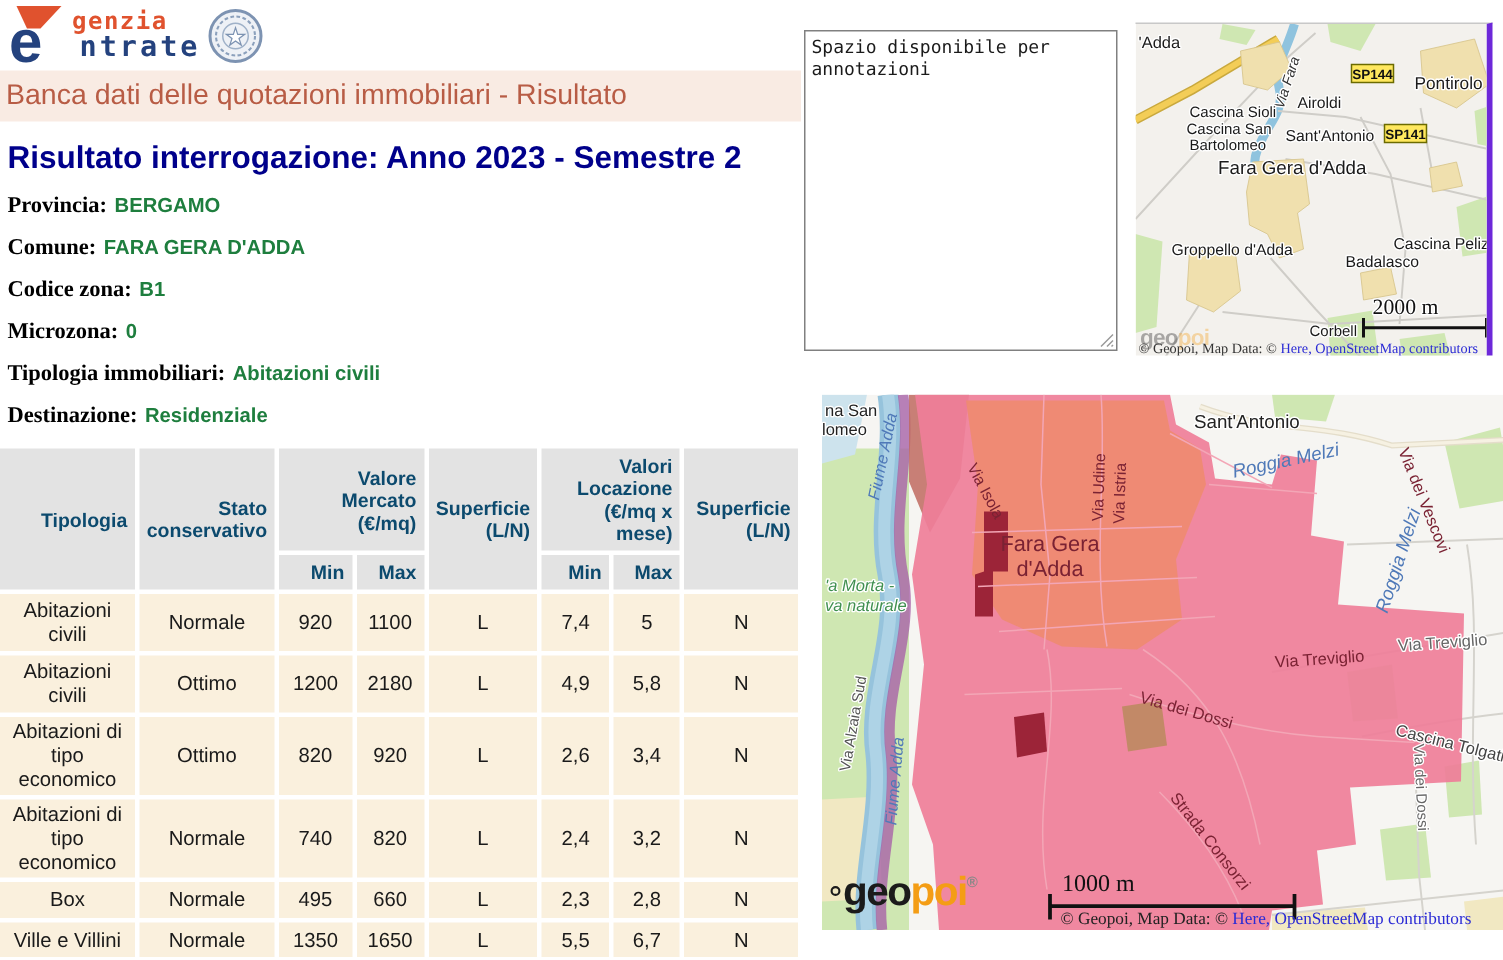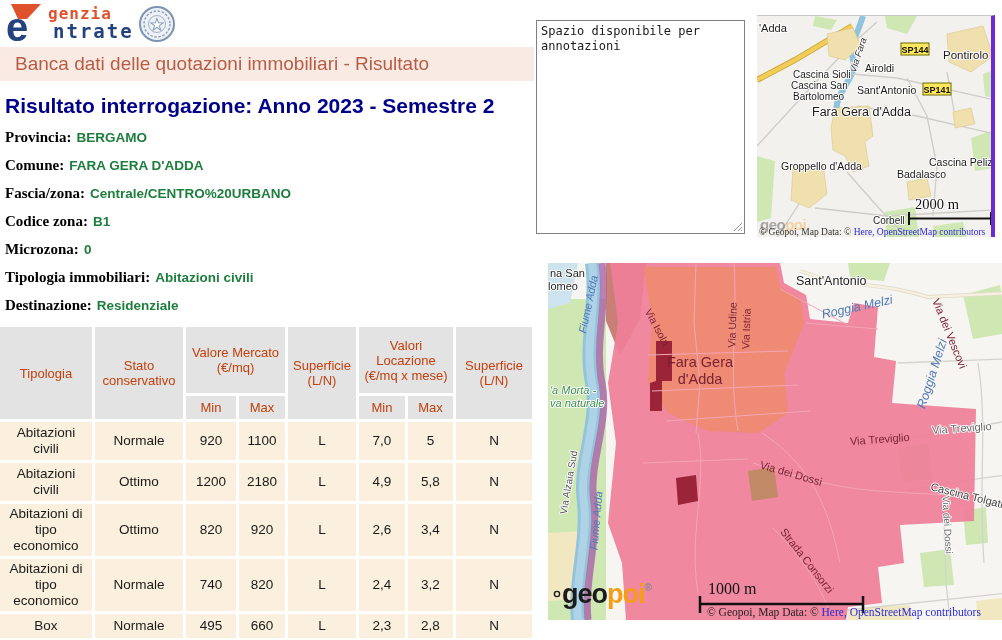--- a/index.html
+++ b/index.html
@@ -8,31 +8,31 @@
 
   
   .left-col { position:absolute; left:0; top:0; width:535px; height:640px; }
   .logo-row { display:flex; align-items:flex-start; padding:3px 0 0 6px; height:45px; }
   .logo-glyph { flex:0 0 auto; }
   .logo-text { margin-left:2px; line-height:1; }
   .logo-line1 { font-family:"DejaVu Sans Mono", monospace; font-weight:bold; font-size:16px; letter-spacing:1px; color:#e0522e; margin-top:3px; }
   .logo-line2 { font-family:"DejaVu Sans Mono", monospace; font-weight:bold; font-size:19px; letter-spacing:2px; color:#24427e; margin-top:0px; margin-left:5px; }
   .emblem { margin-left:4px; margin-top:1px; }
 
-  .header-bar { width:534px; height:34px; background:#f9ebe3; color:#b85c45; font-size:19px; line-height:34px; padding-left:15px; margin-top:2px; white-space:nowrap; }
+  .header-bar { width:534px; height:34px; background:#f9ebe3; color:#b85c45; font-size:19px; line-height:34px; padding-left:4px; margin-top:2px; white-space:nowrap; }
 
   .result-title { margin:13px 0 0 5px; font-size:21px; font-weight:bold; color:#00008b; }
 
   .fields { margin:5px 0 0 5px; }
   .field { margin-top:10px; line-height:17px; white-space:nowrap; }
   .field .lab { font-family:"Liberation Serif", serif; font-weight:bold; font-size:15px; color:#000; }
   .field .val { font-weight:bold; font-size:13.5px; color:#1e7e3e; margin-left:5px; }
 
   table.quot { margin-top:10px; margin-left:-3px; border-collapse:separate; border-spacing:3px; table-layout:fixed; }
-  table.quot th { background:#e3e3e3; color:#c2410c; font-size:13px; font-weight:normal; text-align:center; vertical-align:middle; padding:4px 5px; line-height:15px; }
+  table.quot th { background:#e3e3e3; color:#0c4a6e; font-size:13px; font-weight:bold; text-align:right; vertical-align:middle; padding:4px 5px; line-height:15px; }
   table.quot td { background:#faf0dd; color:#1a1a1a; font-size:13.5px; text-align:center; vertical-align:middle; padding:2px 3px; line-height:16px; }
 
   
   .annot-wrap { position:absolute; left:536px; top:20px; width:209px; height:214px; }
   .annot-wrap textarea { width:100%; height:100%; border:1px solid #808080; background:#fff; resize:none;
       font-family:"DejaVu Sans Mono", monospace; font-size:12px; line-height:15px; color:#1a1a1a; padding:3px 4px; }
   .resize-grip { position:absolute; right:2px; bottom:2px; }
 
   .mini-map { position:absolute; left:757px; top:15px; width:238px; height:222px; border-top:1px solid #c8c8c8; border-right:4px solid #6d28d9; overflow:hidden; }
   .main-map { position:absolute; left:536px; top:263px; width:460px; height:357px; overflow:hidden;margin-left:12px; }
@@ -68,21 +68,20 @@
       </svg>
     </div>
 
     <div class="header-bar">Banca dati delle quotazioni immobiliari - Risultato</div>
 
     <div class="result-title">Risultato interrogazione: Anno 2023 - Semestre 2</div>
 
     <div class="fields">
       <div class="field"><span class="lab">Provincia:</span><span class="val">BERGAMO</span></div>
       <div class="field"><span class="lab">Comune:</span><span class="val">FARA GERA D'ADDA</span></div>
-      <div class="field"><span class="lab">Fascia/zona:</span><span class="val">Centrale/CENTRO%20URBANO</span></div>
       <div class="field"><span class="lab">Codice zona:</span><span class="val">B1</span></div>
       <div class="field"><span class="lab">Microzona:</span><span class="val">0</span></div>
       <div class="field"><span class="lab">Tipologia immobiliari:</span><span class="val">Abitazioni civili</span></div>
       <div class="field"><span class="lab">Destinazione:</span><span class="val">Residenziale</span></div>
     </div>
 
     <table class="quot">
       <colgroup>
         <col style="width:92px">
           <col style="width:88px">
@@ -107,21 +106,21 @@
         <th>Max</th>
         <th>Min</th>
         <th>Max</th>
       </tr>
       <tr style="height:38px">
         <td>Abitazioni civili</td>
             <td>Normale</td>
             <td>920</td>
             <td>1100</td>
             <td>L</td>
-            <td>7,0</td>
+            <td>7,4</td>
             <td>5</td>
             <td>N</td>
       </tr>
       <tr style="height:38px">
         <td>Abitazioni civili</td>
             <td>Ottimo</td>
             <td>1200</td>
             <td>2180</td>
             <td>L</td>
             <td>4,9</td>

